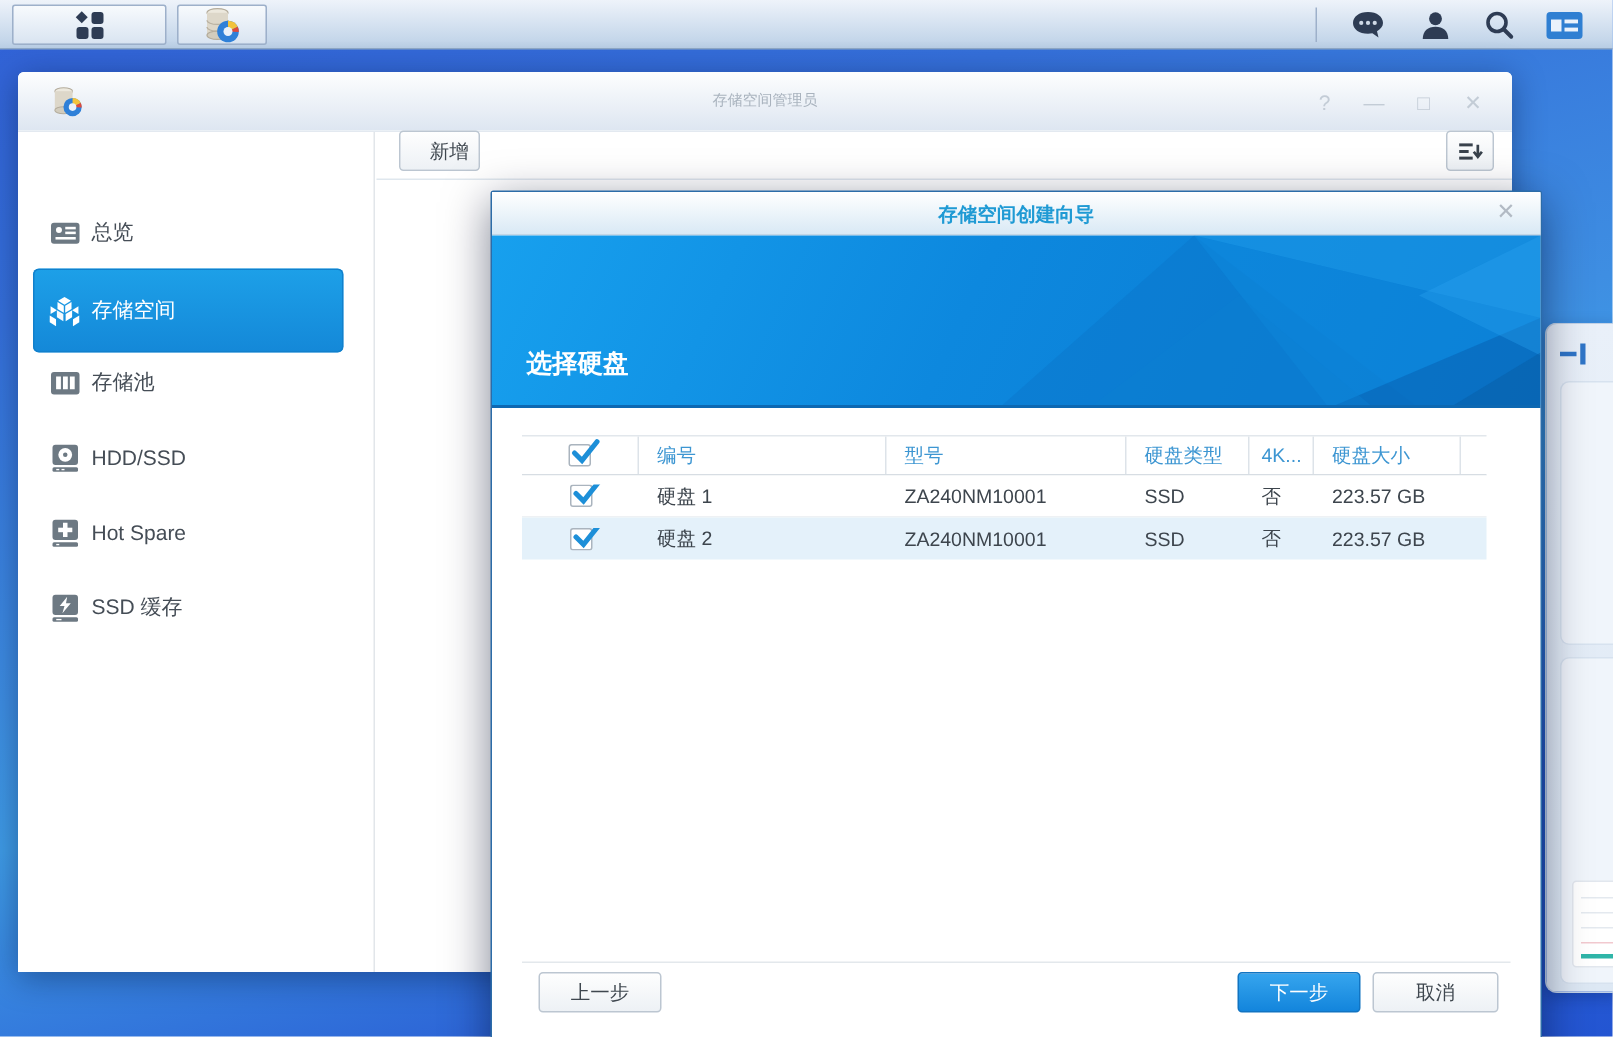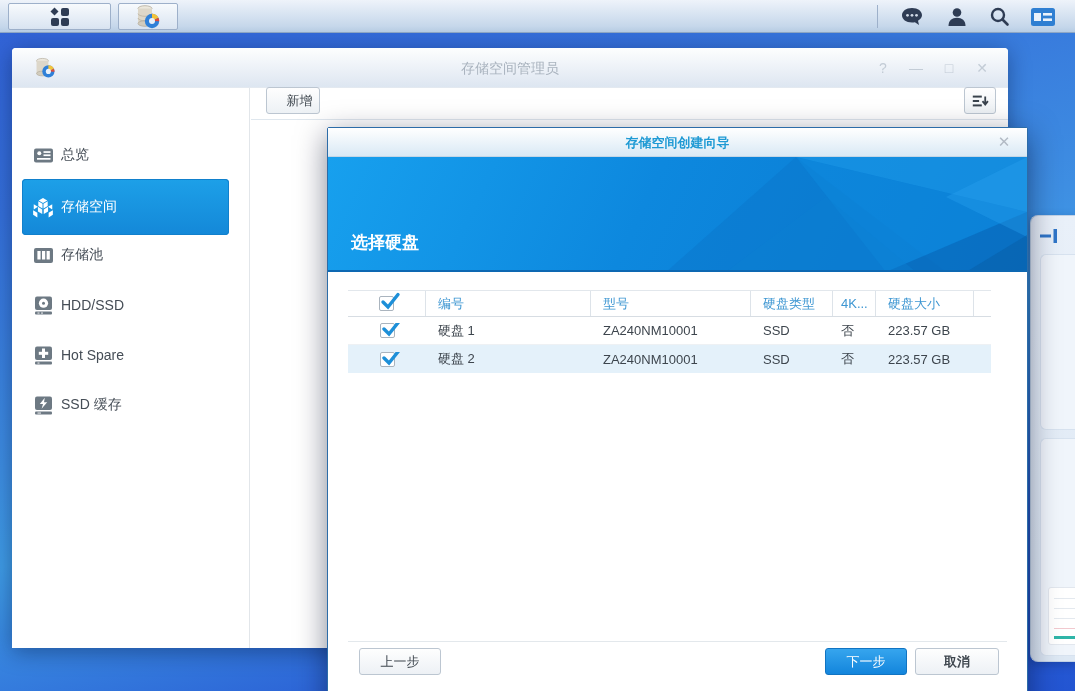--- a/index.html
+++ b/index.html
@@ -33,21 +33,21 @@
   .wp-teal { position:absolute; left:5px; bottom:5px; width:22px; height:3px; background:#2fb5a8; }
 
   
   .window { position:absolute; left:12px; top:48px; width:996px; height:600px;
     background:#fff; border-radius:4px 4px 0 0; box-shadow:0 4px 22px rgba(0,15,50,.4); }
   .titlebar { position:absolute; left:0; top:0; right:0; height:40px;
     background:linear-gradient(#fdfefe,#e7edf5 70%,#dde6f1); border-radius:4px 4px 0 0;
     border-bottom:1px solid #e3e9f0; }
   .titlebar .app-ico { position:absolute; left:22px; top:9px; }
   .win-title { position:absolute; left:0; right:0; top:0; height:40px; line-height:40px;
-    text-align:center; font-size:14px; color:#a9b3be; }
+    text-align:center; font-size:10px; color:#a9b3be; }
   .win-ctrls { position:absolute; right:16px; top:0; height:40px; display:flex; align-items:center; gap:13px; }
   .win-ctrls span { width:20px; text-align:center; font-size:14px; color:#c3ccd6; cursor:pointer; }
 
   .sidebar { position:absolute; left:0; top:40px; bottom:0; width:238px; background:#fff;
     border-right:1px solid #e2e6ea; border-radius:0 0 0 0; }
   .side-item { position:absolute; left:10px; right:20px; height:30px; display:flex; align-items:center;
     gap:7px; padding-left:10px; color:#454d56; font-size:14px; cursor:pointer; border-radius:4px; }
   .side-item .ico { width:22px; height:22px; display:flex; align-items:center; justify-content:center; }
   .side-item.sel { height:56px; background:linear-gradient(#1da0e8,#1488d8); color:#fff;
     box-shadow:inset 0 0 0 1px #1180cc; }
@@ -89,21 +89,21 @@
   .r1 { background:#e4f1fa; }
   .cbx { position:relative; width:15px; height:15px; background:#fff; border:1px solid #aab4be;
     border-radius:2px; cursor:pointer; }
   .cbx svg { position:absolute; left:-1px; top:-6px; overflow:visible; }
 
   .dlg-footline { position:absolute; left:20px; right:20px; top:513px; height:1px; background:#e3e8ec; }
   .dlg-btn { position:absolute; top:520px; height:27px; }
   .btn-back { left:31px; width:82px; }
   .btn-next { left:497px; width:82px; background:linear-gradient(#36a5ee,#1385dc);
     border-color:#1174c2; color:#fff; }
-  .btn-cancel { left:587px; width:84px;font-weight:bold; }
+  .btn-cancel { left:587px; width:84px; }
 
   svg { display:block; }
 </style>
 </head>
 <body>
 
 <div class="desktop"></div>
 
 <div class="taskbar">
   <div class="tb-btn tb-main">

